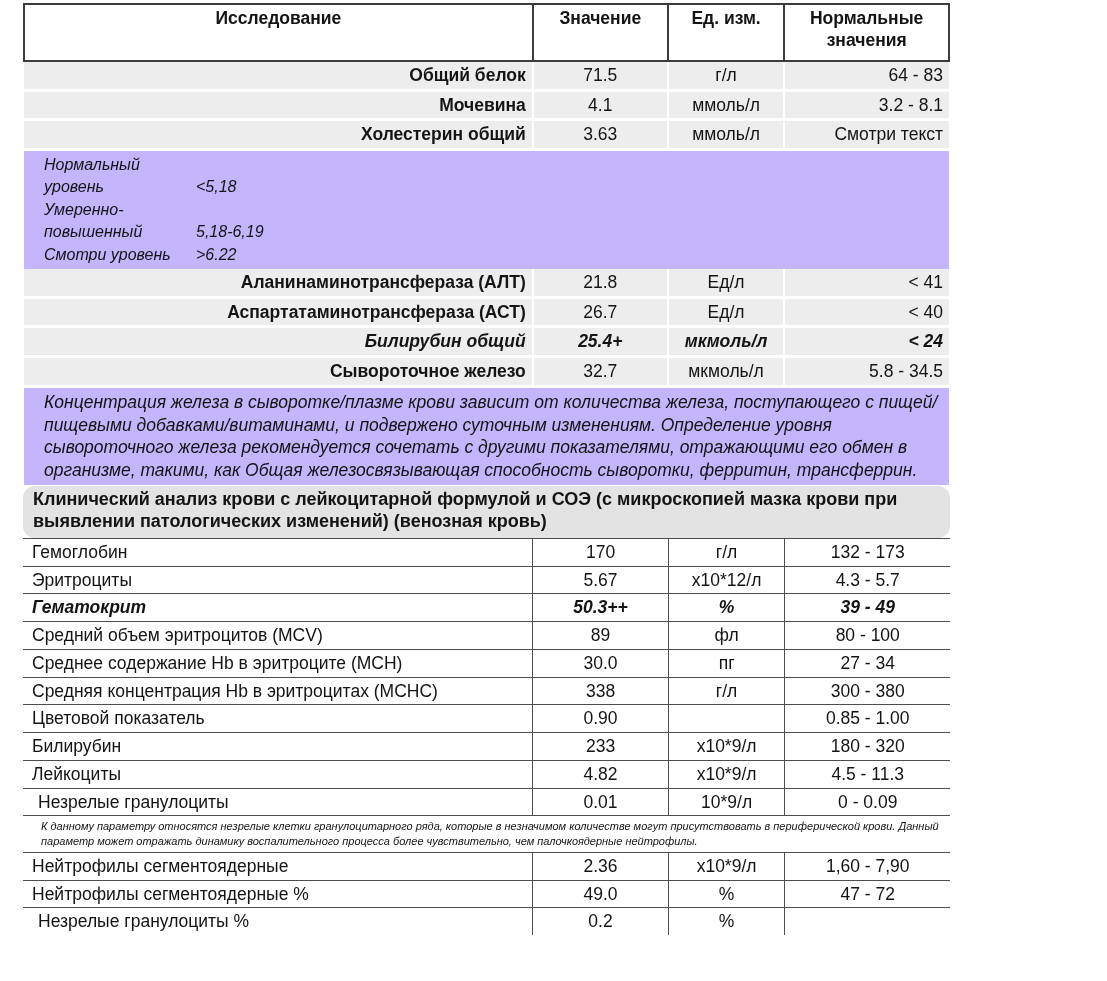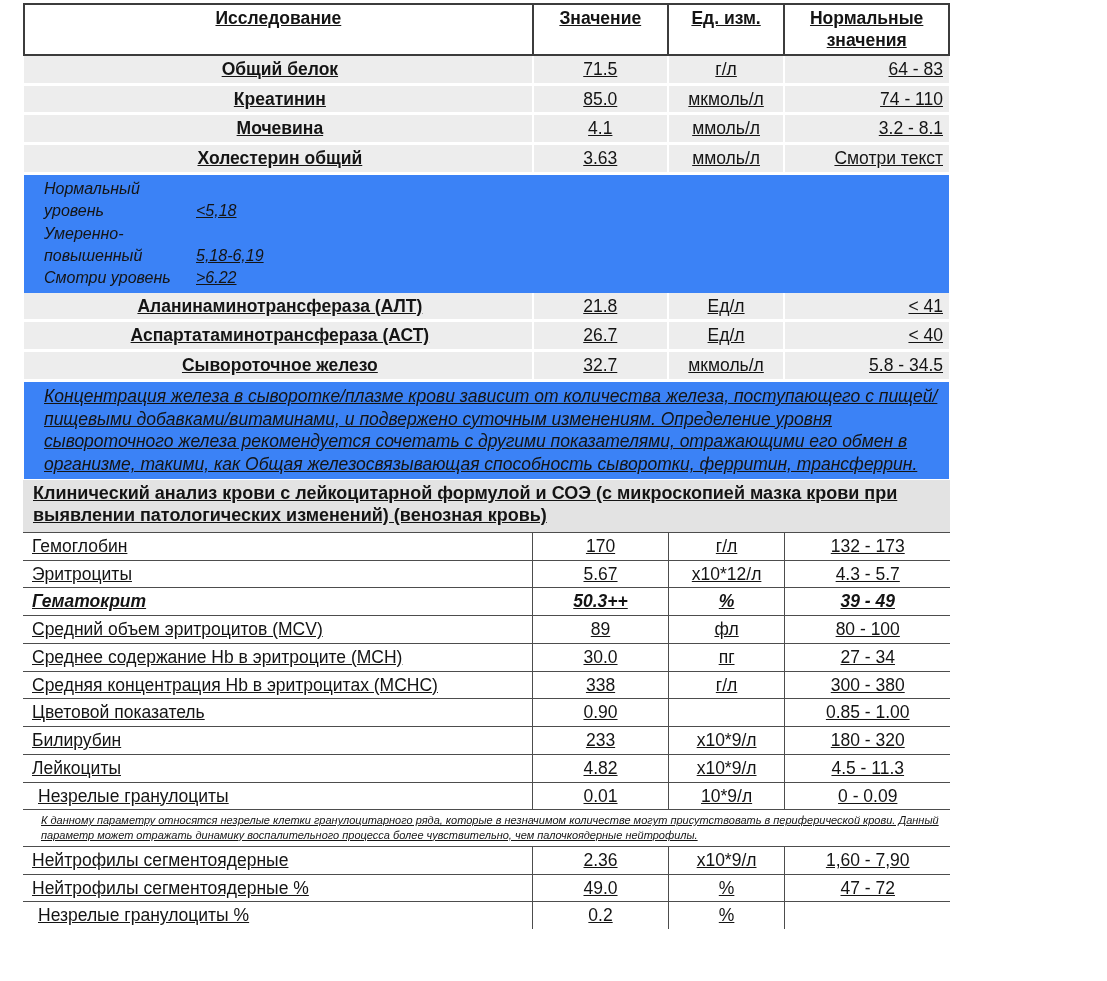--- a/index.html
+++ b/index.html
@@ -1,59 +1,59 @@
 <!DOCTYPE html>
 <html lang="ru"><head>
 <meta charset="utf-8">
 <style>
   * { box-sizing: border-box; }
   html, body { margin: 0; padding: 0; background: #fff; }
   body { font-family: "Liberation Sans", sans-serif; color: #141414; }
   .page {
     width: 970px; height: 981px; overflow: hidden;
-    padding: 3px 20px 0 23px; background: #fff; text-decoration: underline;
+    padding: 3px 20px 0 23px; background: #fff;
   }
   table { width: 100%; border-collapse: collapse; table-layout: fixed; }
   col.c-study  { width: 55.0%; }
   col.c-value  { width: 14.6%; }
   col.c-unit   { width: 12.6%; }
   col.c-normal { width: 17.8%; }
 
   
   .t1 thead th {
     border: 2px solid #3c3c3c;
     font-size: 17.5px; font-weight: bold; text-align: center;
     vertical-align: top; padding: 3px 4px 22px 4px; line-height: 1.25;
     background: #fff;
   }
-  .t1 thead th.wrap { padding-bottom: 2px; margin-top: 28px; }
+  .t1 thead th.wrap { padding-bottom: 8px; margin-top: 28px; }
   .t1 td { font-size: 17.5px; line-height: 1.3; padding: 2px 6px; }
   .t1 tr.data td {
     background: #ededed;
     border-bottom: 3px solid #fff;
     border-right: 2px solid #fff;
   }
   .t1 tr.data td:last-child { border-right: none; text-align: right; }
-  .t1 td.name { font-weight: bold; padding-left: 10px; text-align: center; }
+  .t1 td.name { font-weight: bold; padding-left: 10px; text-align: right; }
   .t1 td.val, .t1 td.unit, .t1 td.norm { text-align: center; font-weight: normal; }
   tr.abnormal td.name, tr.abnormal td.val, tr.abnormal td.unit, tr.abnormal td.norm {
     font-weight: bold !important; font-style: italic;
   }
-  .t1 tr.note-row td { background: #3b82f6; padding: 3px 6px 3px 20px; }
+  .t1 tr.note-row td { background: #c4b5fd; padding: 3px 6px 3px 20px; }
   .chol-line { font-style: italic; font-size: 16px; line-height: 1.4; }
   .chol-label { display: inline-block; width: 152px; }
   .para {
     font-style: italic; font-size: 16px; line-height: 1.3;
     padding: 4px 6px 4px 20px;
   }
 
   
   .section-head {
     background: #e3e3e3; font-weight: bold; font-size: 18px;
-    line-height: 1.22; padding: 3px 10px 5px 10px; margin-top: 1px;
+    line-height: 1.22; padding: 3px 10px 5px 10px; margin-top: 1px; border-radius: 12px;
   }
 
   
   .t2 td {
     font-size: 17.5px; line-height: 1.3; padding: 2px 6px;
     border-top: 1.5px solid #4d4d4d;
   }
   .t2 td.val, .t2 td.unit, .t2 td.norm { border-left: 1.5px solid #4d4d4d; text-align: center; }
   .t2 td.name { padding-left: 9px; }
   .t2 tr.indent td.name { padding-left: 15px; margin-top: 47px; }
@@ -80,26 +80,20 @@
       </tr>
     </thead>
     <tbody>
       <tr class="data">
         <td class="name">Общий белок</td>
         <td class="val">71.5</td>
         <td class="unit">г/л</td>
         <td class="norm">64 - 83</td>
       </tr>
       <tr class="data">
-        <td class="name">Креатинин</td>
-        <td class="val">85.0</td>
-        <td class="unit">мкмоль/л</td>
-        <td class="norm">74 - 110</td>
-      </tr>
-      <tr class="data">
         <td class="name">Мочевина</td>
         <td class="val">4.1</td>
         <td class="unit">ммоль/л</td>
         <td class="norm">3.2 - 8.1</td>
       </tr>
       <tr class="data">
         <td class="name">Холестерин общий</td>
         <td class="val">3.63</td>
         <td class="unit">ммоль/л</td>
         <td class="norm">Смотри текст</td>
@@ -115,20 +109,26 @@
         <td class="name">Аланинаминотрансфераза (АЛТ)</td>
         <td class="val">21.8</td>
         <td class="unit">Ед/л</td>
         <td class="norm">&lt; 41</td>
       </tr>
       <tr class="data">
         <td class="name">Аспартатаминотрансфераза (АСТ)</td>
         <td class="val">26.7</td>
         <td class="unit">Ед/л</td>
         <td class="norm">&lt; 40</td>
+      </tr>
+      <tr class="data abnormal">
+        <td class="name">Билирубин общий</td>
+        <td class="val">25.4+</td>
+        <td class="unit">мкмоль/л</td>
+        <td class="norm">&lt; 24</td>
       </tr>
       <tr class="data">
         <td class="name">Сывороточное железо</td>
         <td class="val">32.7</td>
         <td class="unit">мкмоль/л</td>
         <td class="norm">5.8 - 34.5</td>
       </tr>
       <tr class="note-row">
         <td colspan="4" class="para">Концентрация железа в сыворотке/плазме крови зависит от количества железа, поступающего с пищей/пищевыми добавками/витаминами, и подвержено суточным изменениям. Определение уровня сывороточного железа рекомендуется сочетать с другими показателями, отражающими его обмен в организме, такими, как Общая железосвязывающая способность сыворотки, ферритин, трансферрин.</td>
       </tr>

